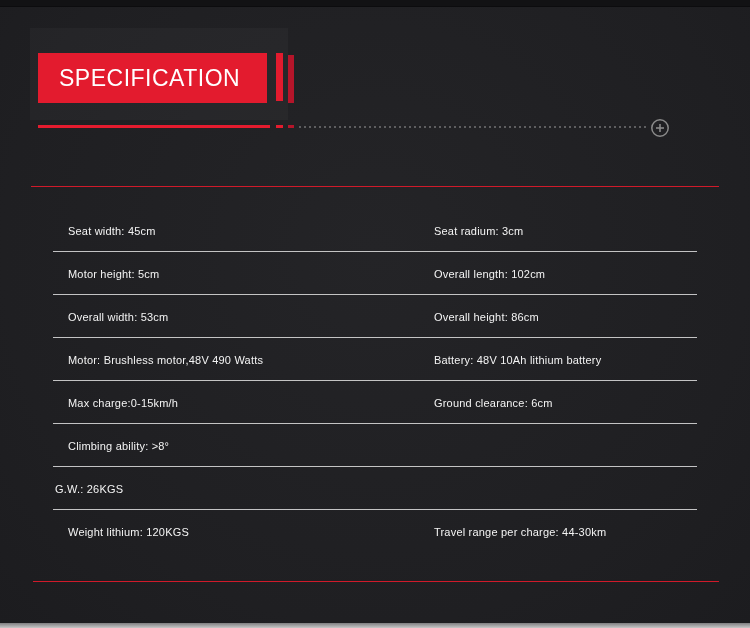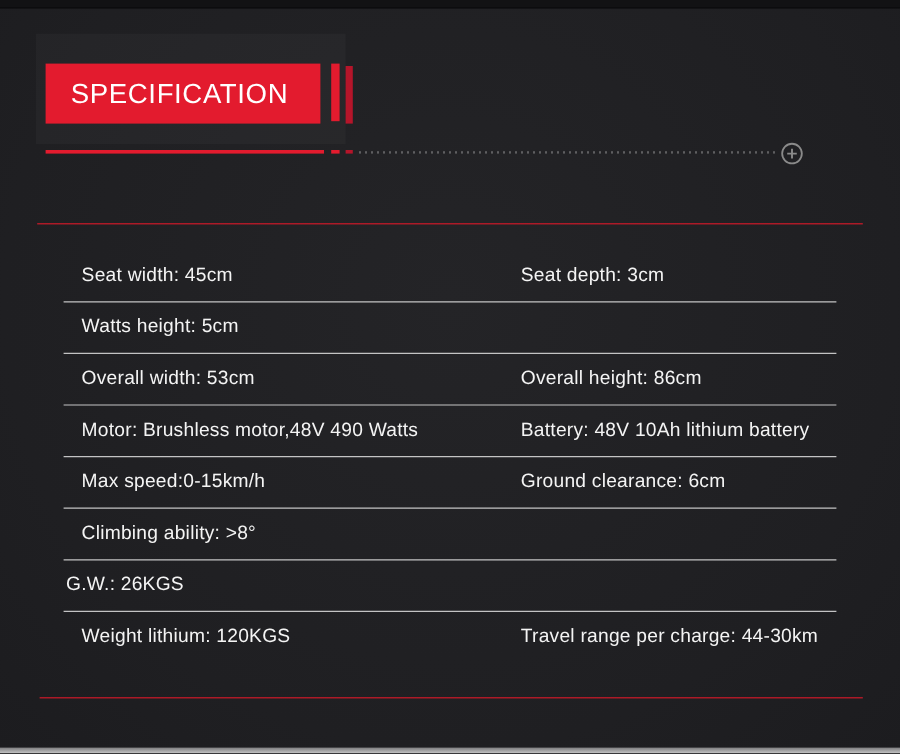--- a/index.html
+++ b/index.html
@@ -112,21 +112,21 @@
     width: 379px;
     padding-left: 15px;
     box-sizing: border-box;
   }
   .cell-right {
     flex: 1;
     padding-left: 2px;
   }
   .spec-row span {
     color: #f4f4f4;
-    font-size: 16px;
+    font-size: 11px;
     letter-spacing: 0.2px;
     white-space: nowrap;
   }
   .bottom-strip {
     position: absolute;
     left: 0; top: 623px;
     width: 750px; height: 5px;
     background: linear-gradient(to bottom, #7e7e80, #c8c8c8);
   }
 </style>
@@ -155,35 +155,36 @@
       <line x1="10" y1="6" x2="10" y2="14" stroke="#8a8a8a" stroke-width="1.6"></line>
       <line x1="6" y1="10" x2="14" y2="10" stroke="#8a8a8a" stroke-width="1.6"></line>
     </svg>
   </div>
 
   <div class="thin-red-line-top"></div>
 
   <div class="spec-table">
     <div class="spec-row">
       <div class="cell-left"><span>Seat width: 45cm</span></div>
-      <div class="cell-right"><span>Seat depth: 3cm</span></div>
-    </div>
-    <div class="spec-row">
-      <div class="cell-left"><span>Watts height: 5cm</span></div>
+      <div class="cell-right"><span>Seat radium: 3cm</span></div>
+    </div>
+    <div class="spec-row">
+      <div class="cell-left"><span>Motor height: 5cm</span></div>
+      <div class="cell-right"><span>Overall length: 102cm</span></div>
     </div>
     <div class="spec-row">
       <div class="cell-left"><span>Overall width: 53cm</span></div>
       <div class="cell-right"><span>Overall height: 86cm</span></div>
     </div>
     <div class="spec-row">
       <div class="cell-left"><span>Motor: Brushless motor,48V 490 Watts</span></div>
       <div class="cell-right"><span>Battery: 48V 10Ah lithium battery</span></div>
     </div>
     <div class="spec-row">
-      <div class="cell-left"><span>Max speed:0-15km/h</span></div>
+      <div class="cell-left"><span>Max charge:0-15km/h</span></div>
       <div class="cell-right"><span>Ground clearance: 6cm</span></div>
     </div>
     <div class="spec-row">
       <div class="cell-left"><span>Climbing ability: &gt;8°</span></div>
     </div>
     <div class="spec-row">
       <div class="cell-right"><span>G.W.: 26KGS</span></div>
     </div>
     <div class="spec-row">
       <div class="cell-left"><span>Weight lithium: 120KGS</span></div>

